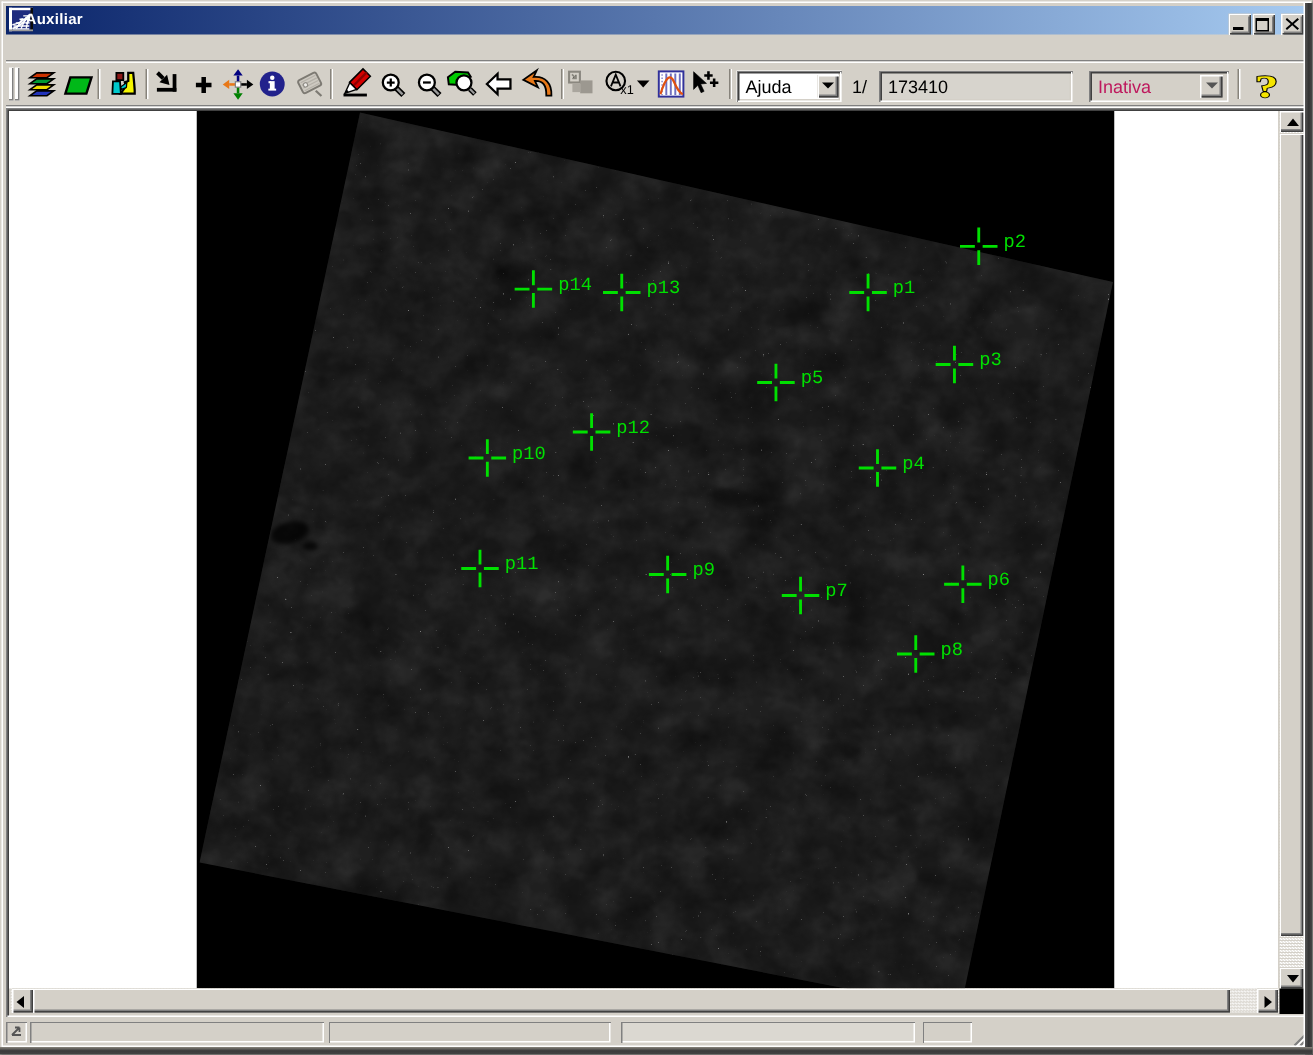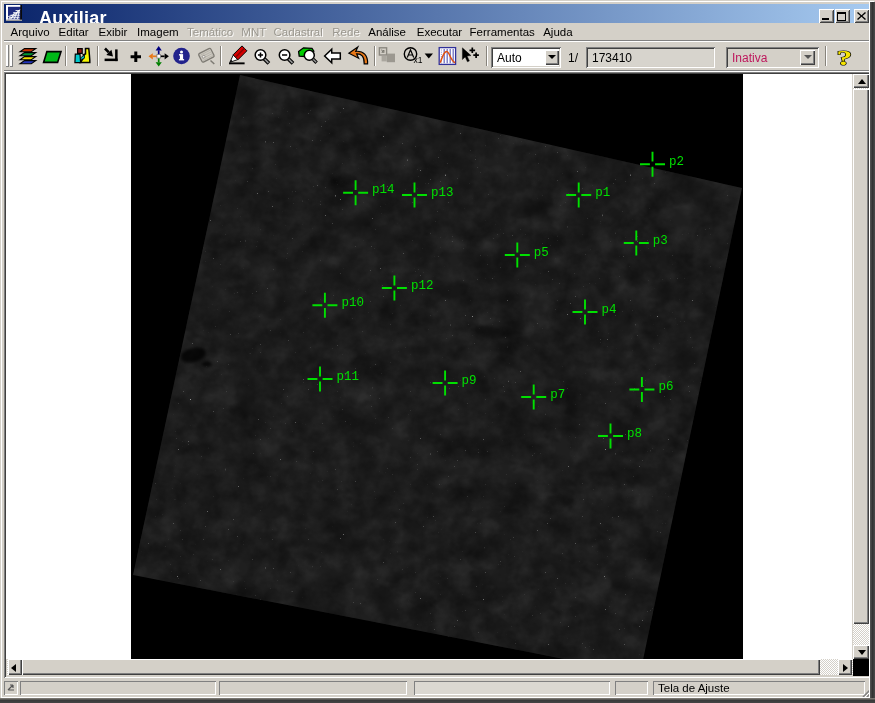--- a/index.html
+++ b/index.html
@@ -10,21 +10,21 @@
 #f-top{left:0;top:0;width:875px;height:1px;background:#d4d0c8;}
 #f-top2{left:1px;top:1px;width:873px;height:1px;background:#fff;}
 #f-left{left:0;top:0;width:1px;height:703px;background:#d4d0c8;}
 #f-left2{left:1px;top:1px;width:1px;height:700px;background:#fff;}
 #f-right{left:870px;top:2px;width:5px;height:701px;background:linear-gradient(90deg,#555,#333 50%,#4a4a4a);}
 #f-rwhite{left:869px;top:2px;width:1px;height:699px;background:#fff;}
 #f-bwhite{left:2px;top:697px;width:868px;height:1px;background:#fff;}
 #f-bottom{left:0;top:698px;width:875px;height:5px;background:linear-gradient(180deg,#8a867e,#3a3a3a 50%,#444);}
 
 #title{left:4px;top:4px;width:866px;height:19px;background:linear-gradient(90deg,#0a246a,#a6caf0);}
-#title .txt{position:absolute;left:35px;top:4px;color:#fff;font-size:18px;font-weight:bold;letter-spacing:0.2px;}
+#title .txt{position:absolute;left:13px;top:4px;color:#fff;font-size:10px;font-weight:bold;letter-spacing:0.2px;}
 .tbtn{position:absolute;top:5px;width:15px;height:14px;background:#d4d0c8;box-shadow:inset 1px 1px 0 #fff,inset -1px -1px 0 #404040,inset 2px 2px 0 #d4d0c8,inset -2px -2px 0 #808080;}
 
 #menubar{left:4px;top:23px;width:866px;height:18px;background:#d4d0c8;font-size:11.5px;}
 #menubar span{position:absolute;top:3px;color:#000;}
 #menubar span.dis{color:#9a978f;text-shadow:1px 1px 0 rgba(255,255,255,0.9);}
 #mb-line1{left:4px;top:40px;width:866px;height:1px;background:#808080;}
 #mb-line2{left:4px;top:41px;width:866px;height:1px;background:#fff;}
 
 #toolbar{left:4px;top:42px;width:866px;height:28px;background:#d4d0c8;}
 #tb-line1{left:4px;top:70px;width:866px;height:1px;background:#808080;}
@@ -79,34 +79,20 @@
     <div class="tbtn" style="left:830.5px">
         <div style="position:absolute;left:2.5px;top:2.5px;width:7px;height:6.5px;border:1px solid #000;border-top-width:2px"></div>
       </div>
     <div class="tbtn" style="left:849.5px">
       <svg style="position:absolute;left:3px;top:3px" width="9" height="8" viewBox="0 0 9 8">
           <path d="M1 0 L4.5 3.2 L8 0 L9 1 L5.5 4 L9 7 L8 8 L4.5 4.8 L1 8 L0 7 L3.5 4 L0 1 Z" fill="#000"></path>
         </svg>
     </div>
   </div>
 
-  <div class="abs" id="menubar">
-    <span style="left:6.6px">Arquivo</span>
-    <span style="left:54.6px">Editar</span>
-    <span style="left:94.6px">Exibir</span>
-    <span style="left:133.1px">Imagem</span>
-    <span class="dis" style="left:183.1px">Temático</span>
-    <span class="dis" style="left:237.3px">MNT</span>
-    <span class="dis" style="left:269.5px">Cadastral</span>
-    <span class="dis" style="left:328.3px">Rede</span>
-    <span style="left:364.3px">Análise</span>
-    <span style="left:412.8px">Executar</span>
-    <span style="left:465.6px">Ferramentas</span>
-    <span style="left:539.2px">Ajuda</span>
-  </div>
   <div class="abs" id="mb-line1"></div>
   <div class="abs" id="mb-line2"></div>
 
   <div class="abs" id="toolbar">
     <div class="grip" style="left:2px"></div>
     <div class="grip" style="left:6px"></div>
     <div class="sep" style="left:61px"></div>
     <div class="sep" style="left:93px"></div>
     <div class="sep" style="left:216px"></div>
     <div class="sep" style="left:370px"></div>
@@ -181,21 +167,21 @@
       <path d="M440.2 7 V21.3 M443.2 7 V21.3 M446.2 7 V21.3 M449.2 7 V21.3" stroke="#7070c0" stroke-width="1.3"></path>
       <path d="M436.3,20.8 C440,8.5 443,7.2 445.3,12.5 C447,16.5 449,19.8 451.2,20.8" stroke="#e05010" stroke-width="1.5" fill="none"></path>
       <polygon points="458.4,5.8 458.4,17.6 461.2,14.9 463.4,19.8 465.4,18.9 463.1,14 467,13.6" fill="#000" stroke="#000" stroke-width="0.4"></polygon>
       <path d="M465.5 8.3 H471.1 M468.3 5.5 V11.1" stroke="#000" stroke-width="1.7"></path>
       <path d="M469.3 13.2 H474.9 M472.1 10.4 V16" stroke="#000" stroke-width="1.7"></path>
       <text transform="translate(832.5,22.5) scale(1.5,1)" font-family="Liberation Serif, serif" font-size="21px" font-weight="bold" fill="#f5e400" stroke="#000" stroke-width="1.1" paint-order="stroke">?</text>
       </g>
     </svg>
 
     <div class="sunken" style="left:487px;top:5px;width:70px;height:21px;background:#fff"></div>
-    <span class="abs" style="left:493px;top:9px;font-size:12px">Auto</span>
+    <span class="abs" style="left:493px;top:9px;font-size:12px">Ajuda</span>
     <div class="cbtn" style="left:541px;top:8px;width:14px;height:15px"></div>
     <div class="downarrow" style="left:544px;top:13px"></div>
     <span class="abs" style="left:564px;top:9px;font-size:12px">1/</span>
     <div class="sunken" style="left:582px;top:5px;width:129px;height:21px;background:#d7d4cd"></div>
     <span class="abs" style="left:588px;top:9px;font-size:12px">173410</span>
     <div class="sunken" style="left:722px;top:5px;width:93px;height:21px;background:#d4d0c8"></div>
     <span class="abs" style="left:728px;top:9px;font-size:12px;color:#be185d">Inativa</span>
     <div class="cbtn" style="left:796px;top:8px;width:15px;height:15px"></div>
     <div class="downarrow" style="left:799.5px;top:13px;border-top-color:#555"></div>
   </div>
@@ -289,23 +275,20 @@
   <div class="abs" id="status">
     <div class="panel" style="left:0px;width:14px">
       <svg width="14" height="14" viewBox="0 0 14 14">
           <path d="M4 9 L10 9 M4 9 L9 4 M9 4 L9 7 M9 4 L6 4" stroke="#555" stroke-width="1.2" fill="none"></path>
         </svg>
     </div>
     <div class="panel" style="left:16px;width:196px"></div>
     <div class="panel" style="left:215px;width:188px"></div>
     <div class="panel" style="left:410px;width:196px;background:#dbd8d1"></div>
     <div class="panel" style="left:611px;width:33px"></div>
-    <div class="panel" style="left:649px;width:212px">
-        <span class="txt">Tela de Ajuste</span>
-      </div>
     <svg class="abs" style="left:858px;top:8px" width="12" height="12" viewBox="0 0 12 12">
       <path d="M11 1 L1 11 M11 5 L5 11 M11 9 L9 11" stroke="#808080" stroke-width="1.5"></path>
       <path d="M12 2 L2 12 M12 6 L6 12 M12 10 L10 12" stroke="#fff" stroke-width="1"></path>
     </svg>
   </div>
 
   <div class="abs" id="f-rwhite"></div>
   <div class="abs" id="f-bwhite"></div>
   <div class="abs" id="f-right"></div>
   <div class="abs" id="f-bottom"></div>

